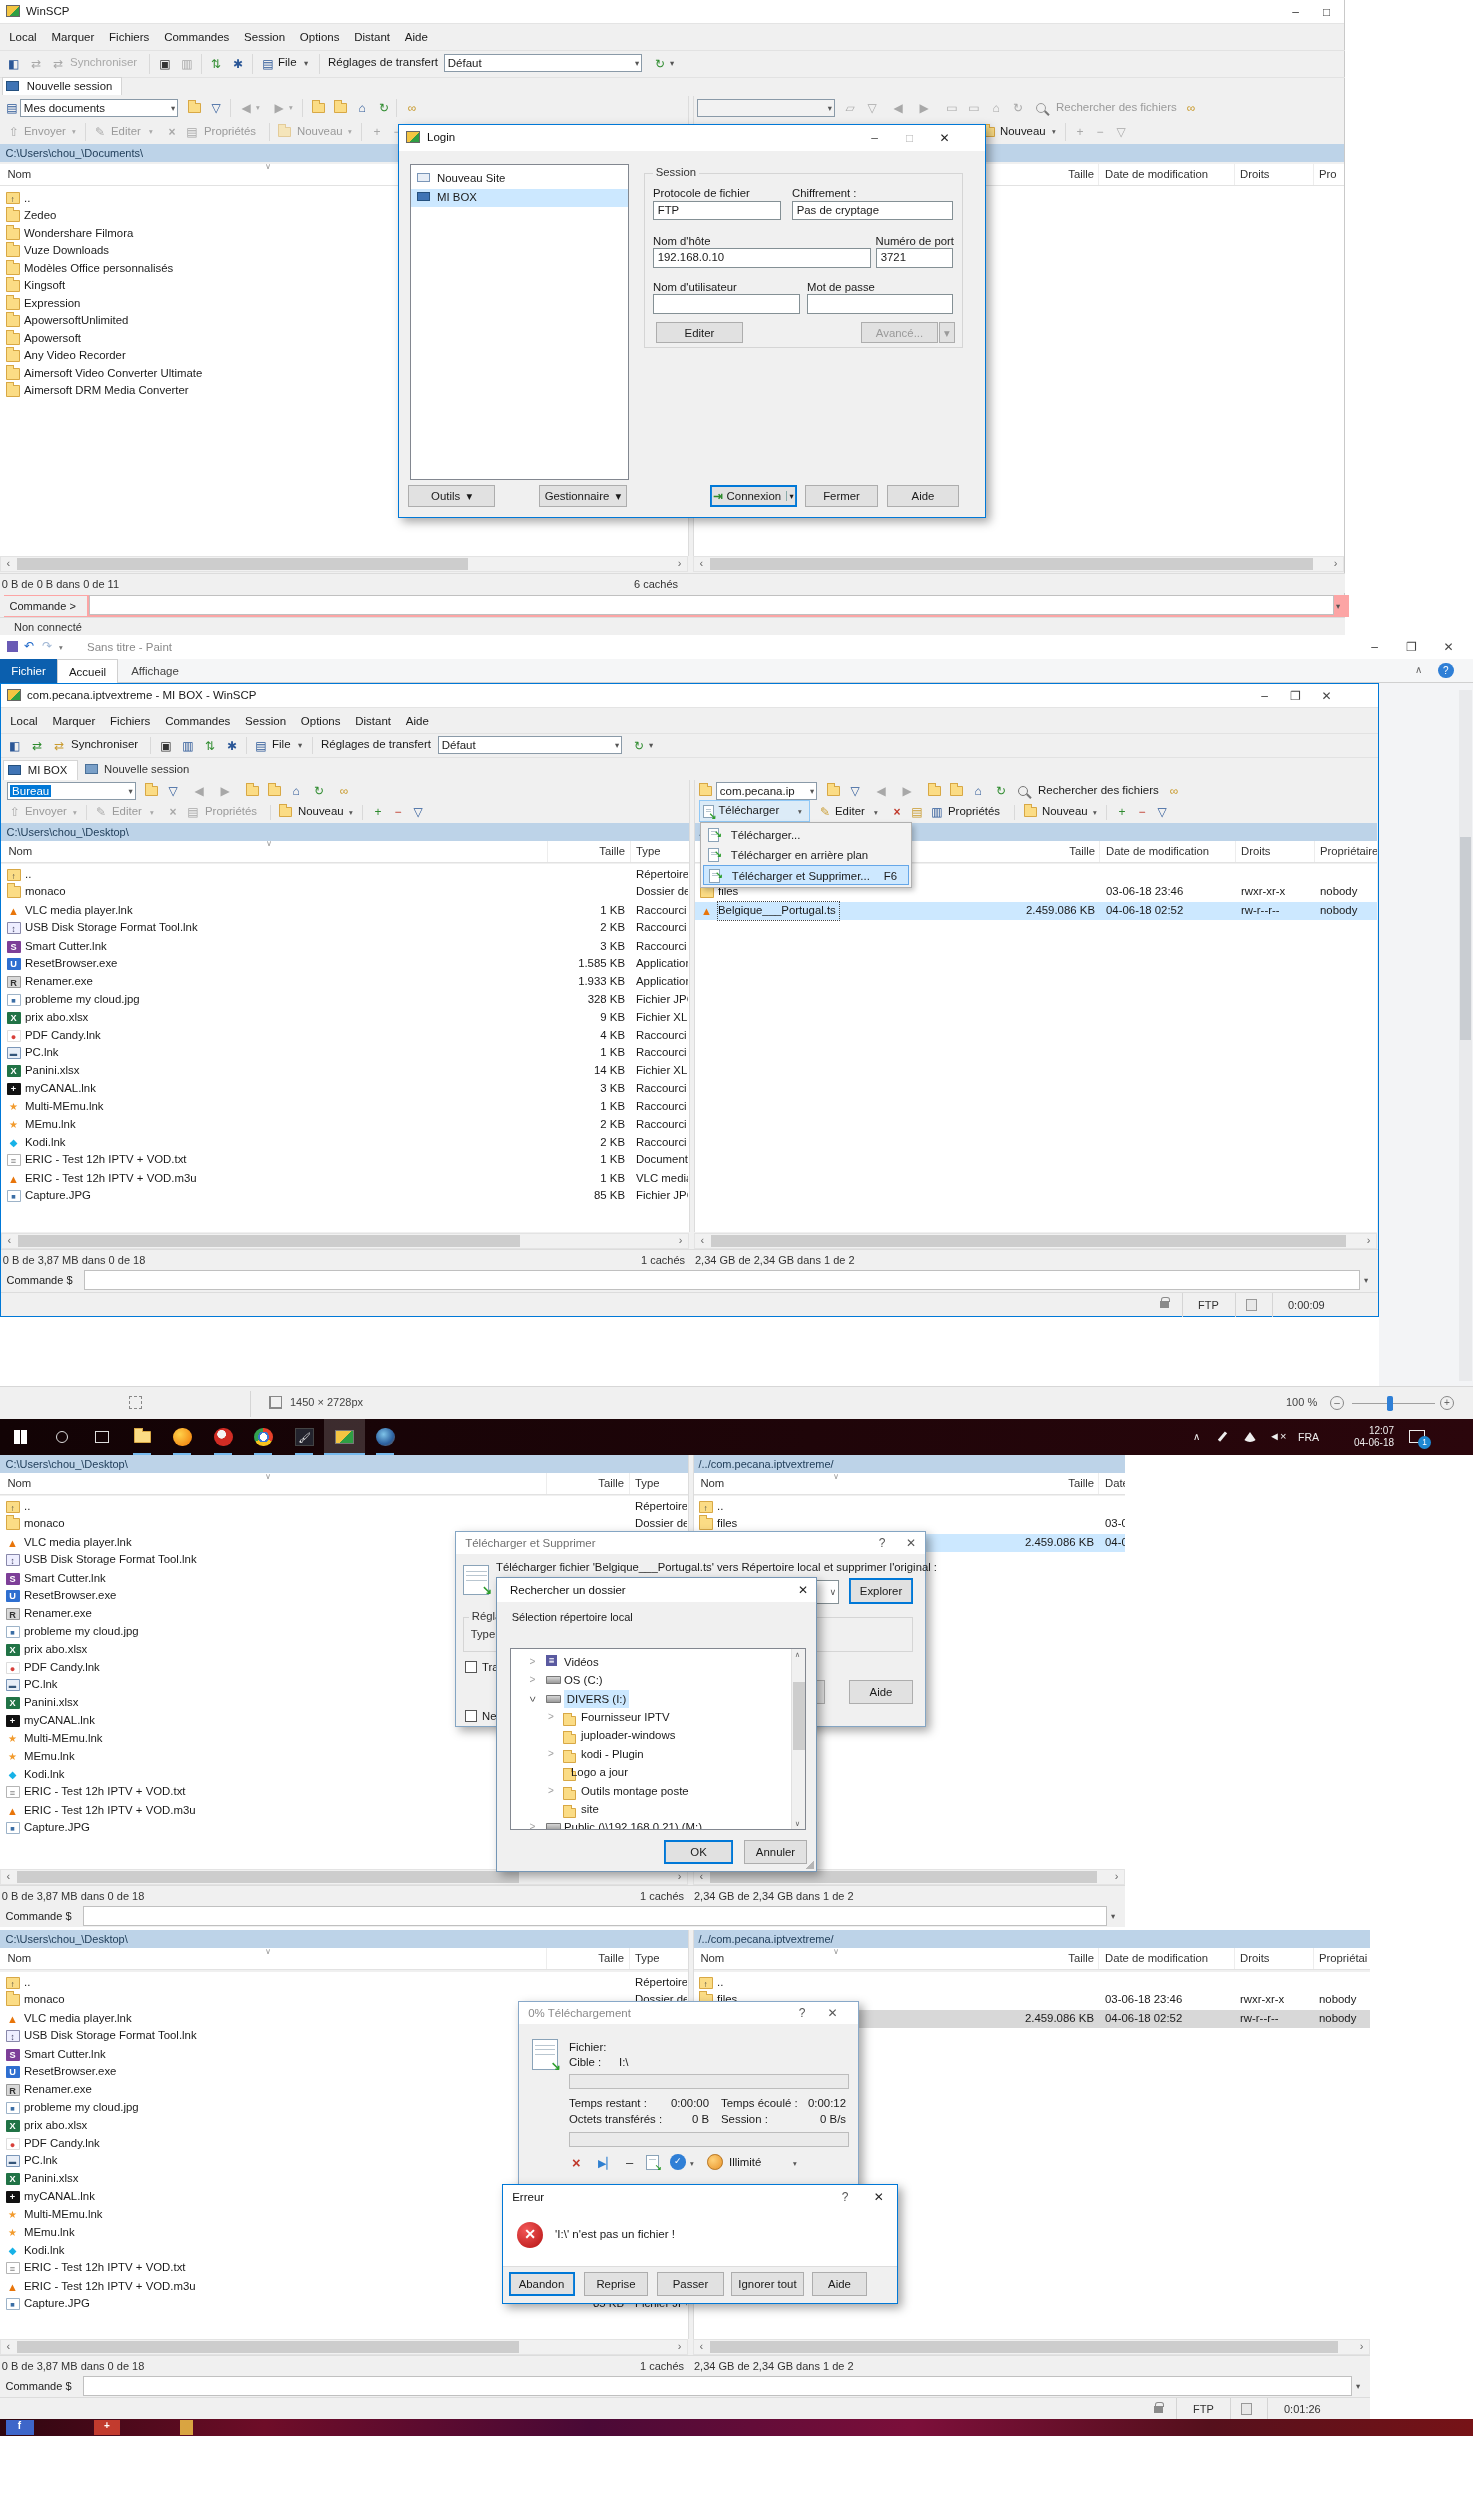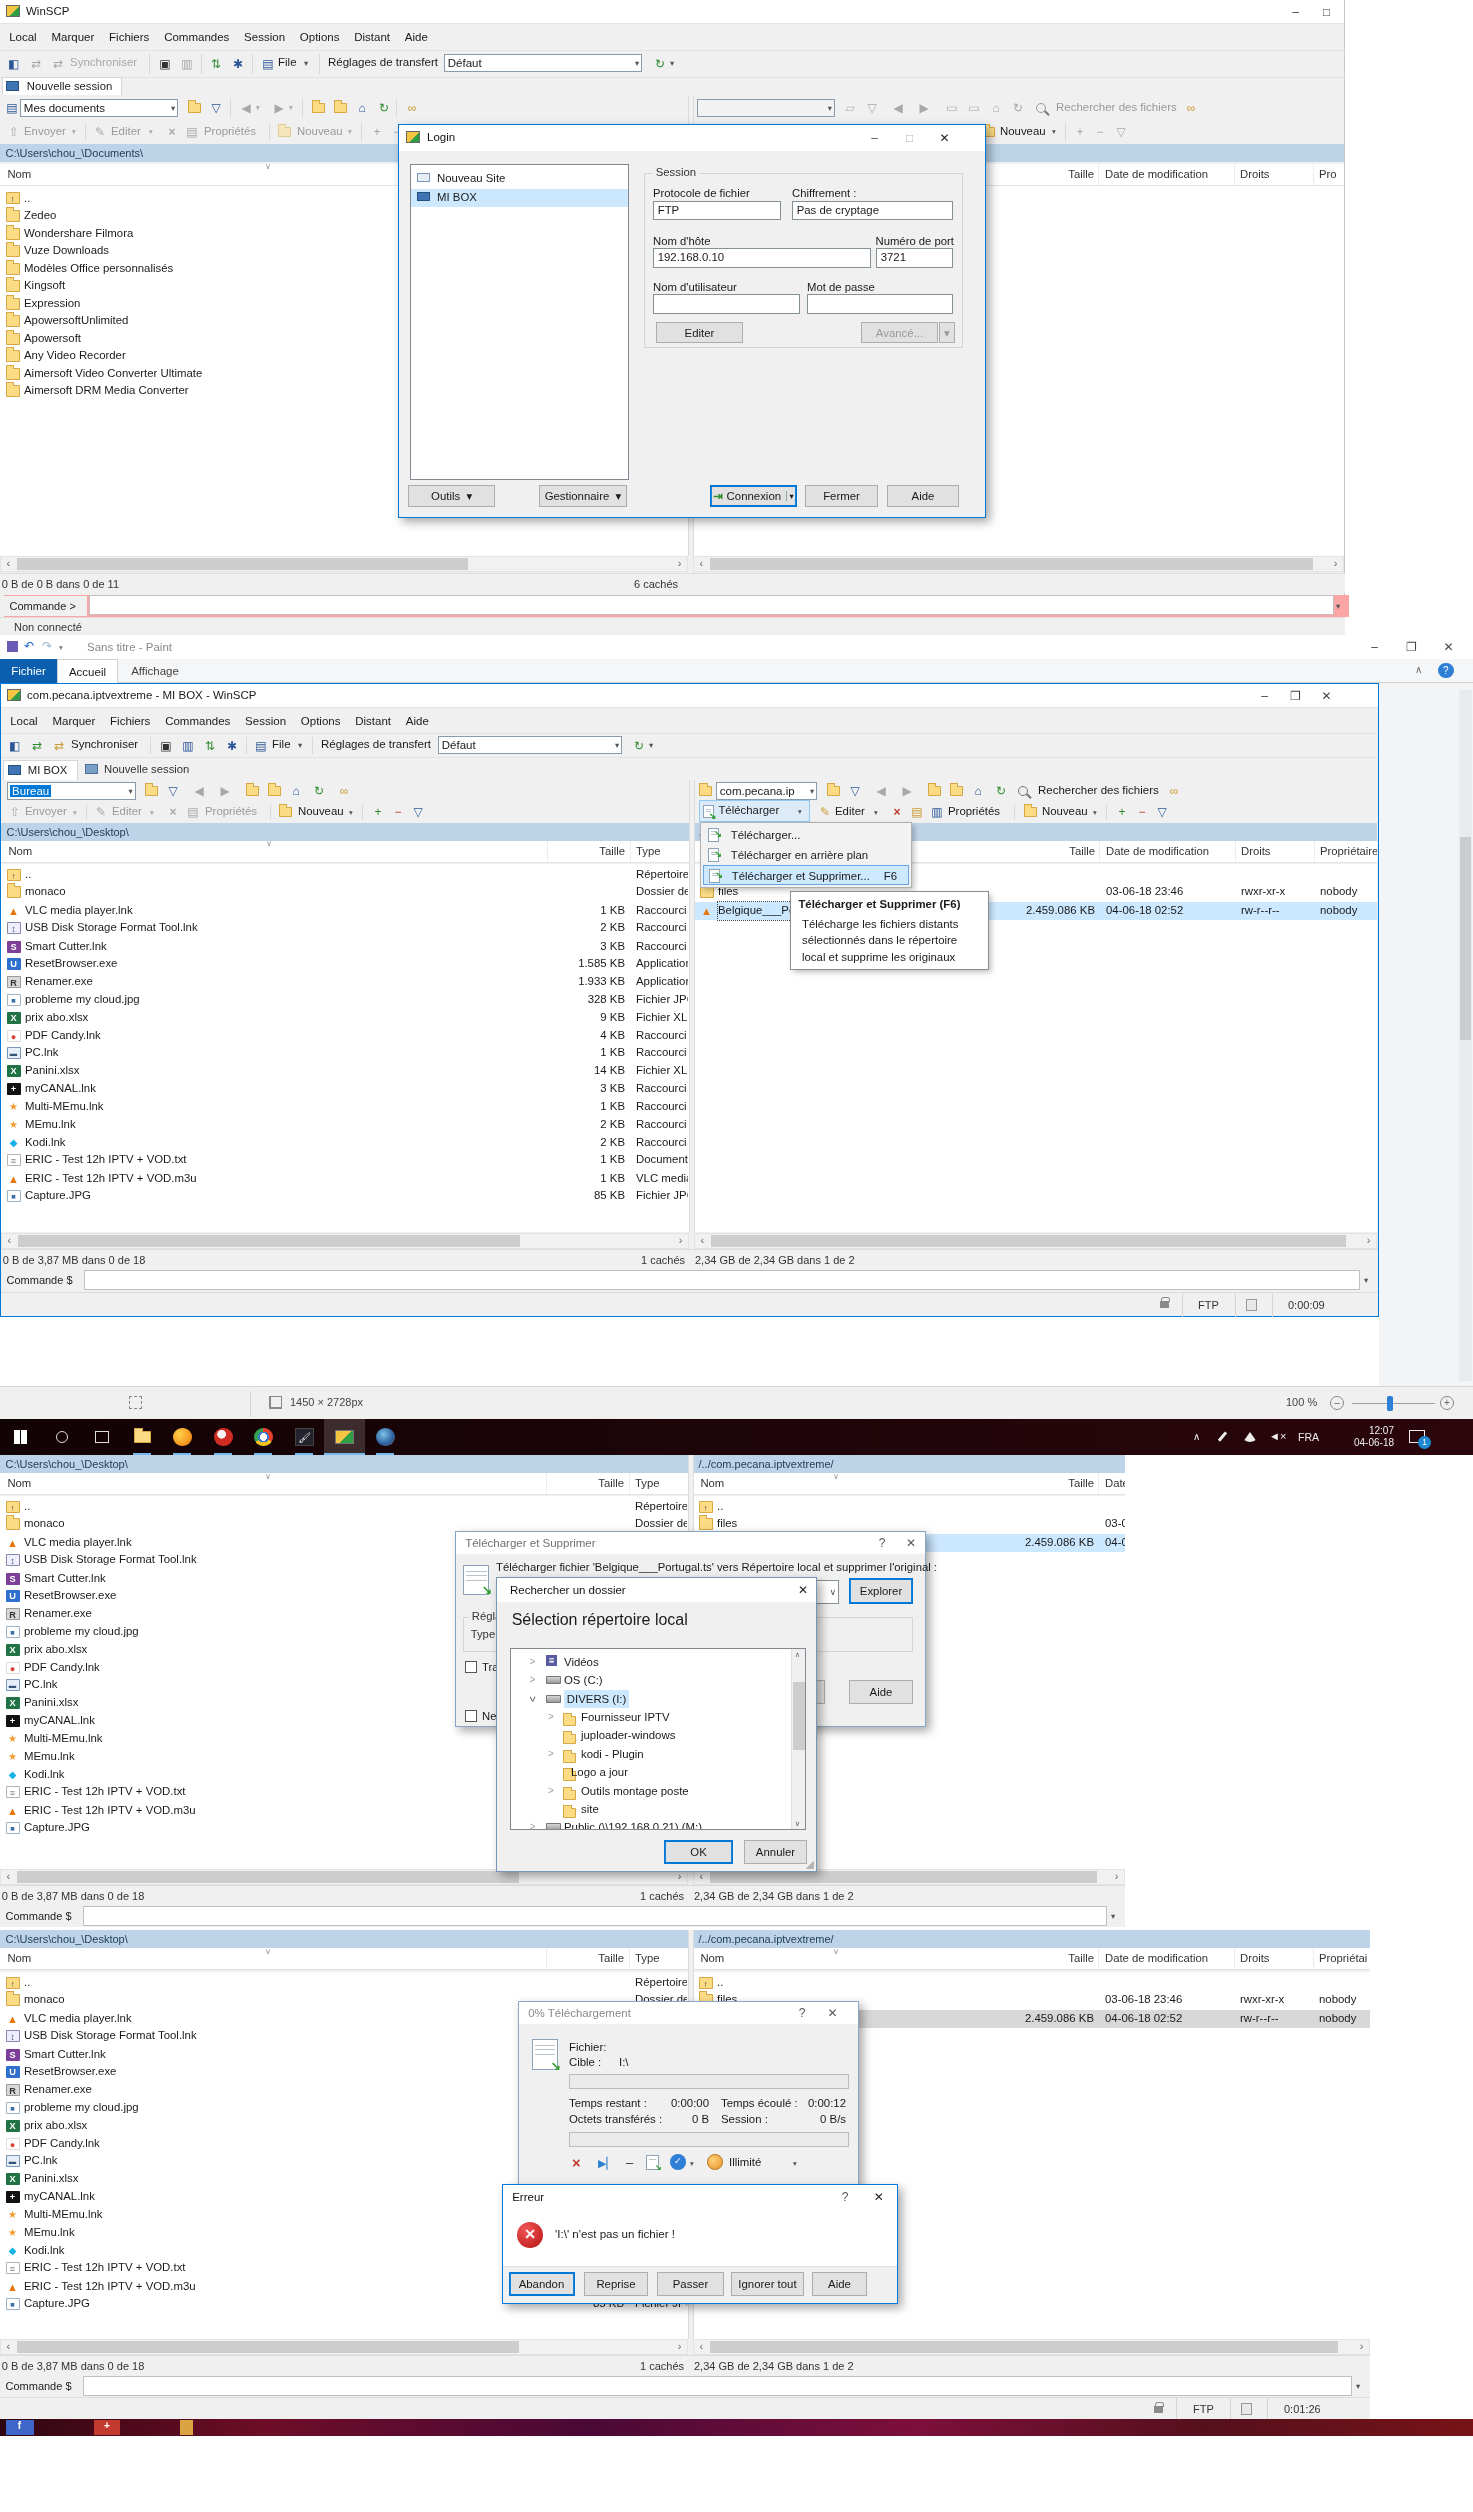--- a/index.html
+++ b/index.html
@@ -683,26 +683,20 @@
       <span class="docdl" style="left:5.5px;top:2.8px;width:11px;height:14px">
           <i style="top:2.8px"></i>
           <i style="top:5.5px"></i>
           <b style="font-size:9.2px">↘</b>
         </span>
       <span class="abs" style="left:28px">Télécharger et Supprimer...</span>
       <span class="abs" style="left:180px">F6</span>
       </div>
   </div>
 
-  <div class="tip" style="left:790px;top:891px;width:199px;height:79px;z-index:31">
-    <div class="abs" style="left:7.4px;top:5.5px;font-weight:bold">Télécharger et Supprimer (F6)</div>
-    <div class="abs" style="left:11px;top:26px">Télécharge les fichiers distants</div>
-    <div class="abs" style="left:11px;top:42px">sélectionnés dans le répertoire</div>
-    <div class="abs" style="left:11px;top:59px">local et supprime les originaux</div>
-  </div>
 
   <div class="abs" style="left:0;top:1386px;width:1473px;height:33px;background:#f0f0f0;border-top:0.9px solid #d7d7d7">
     <span class="abs" style="left:129px;top:9.2px;width:13px;height:13px;border:0.9px dashed #888"></span>
     <span class="abs seg" style="left:250px;top:3.7px;height:26px"></span>
     <span class="abs" style="left:269px;top:9.2px;width:13px;height:13px;border:0.9px solid #888;border-left-width:2.8px;border-bottom-width:2.8px"></span>
     <span class="abs" style="left:290px;top:9.2px;font-size:11px;color:#444">1450 × 2728px</span>
     <span class="abs" style="left:1286px;top:9.2px;font-size:11px;color:#444">100 %</span>
     <span class="abs circ" style="left:1330px;top:9.2px;width:14px;height:14px;border:0.9px solid #888;color:#666;text-align:center;line-height:12px;font-size:10px">–</span>
     <span class="abs" style="left:1352px;top:15.7px;width:83px;height:1.8px;background:#a0a0a0"></span>
     <span class="abs" style="left:1387px;top:9.2px;width:6.4px;height:14.7px;background:#2f7fd6;border-radius:1.8px"></span>
@@ -973,21 +967,21 @@
     <span class="btn" style="left:393px;top:148px;width:64px;height:24px">Aide</span>
     <span class="cb" style="left:9.2px;top:178px"></span>
     <span class="cblab" style="left:26px;top:178px">Ne plus afficher cette boîte de dialogue</span>
   </div>
 
   <div class="dlg" id="browse" style="left:496px;top:1577px;width:321px;height:295px;background:#f0f0f0;border:0.9px solid #7596b5;z-index:45">
     <div class="dtb" style="height:24px">
       <span class="dtt" style="left:13px;top:5.5px;color:#111">Rechercher un dossier</span>
       <span class="dx" style="left:292px;width:28px;line-height:24px;color:#222">✕</span>
     </div>
-    <span class="abs" style="left:14.7px;top:33px;font-size:16px">Sélection répertoire local</span>
+    <span class="abs" style="left:14.7px;top:33px;font-size:11px">Sélection répertoire local</span>
     <div class="abs" style="left:13px;top:70px;width:296px;height:182px;background:#fff;border:0.9px solid #828790;overflow:hidden" id="treebox">
       <div class="abs" style="right:0;top:0;width:14px;height:100%;background:#f0f0f0;border-left:0.9px solid #e0e0e0">
         <span class="abs" style="left:2.8px;top:0.9px;font-size:7.4px;color:#666">∧</span>
         <div class="abs" style="left:0.9px;top:33px;width:12px;height:68px;background:#cdcdcd"></div>
         <span class="abs" style="left:2.8px;bottom:0.9px;font-size:7.4px;color:#666">∨</span>
       </div>
     <div class="trow" style="top: 3.7px;">
           <span class="texp" style="left: 18.4px;">&gt;</span>
           <span class="ti-v" style="left: 35px;">≣</span>
           <span style="position: absolute; left: 53px;">Vidéos</span>

